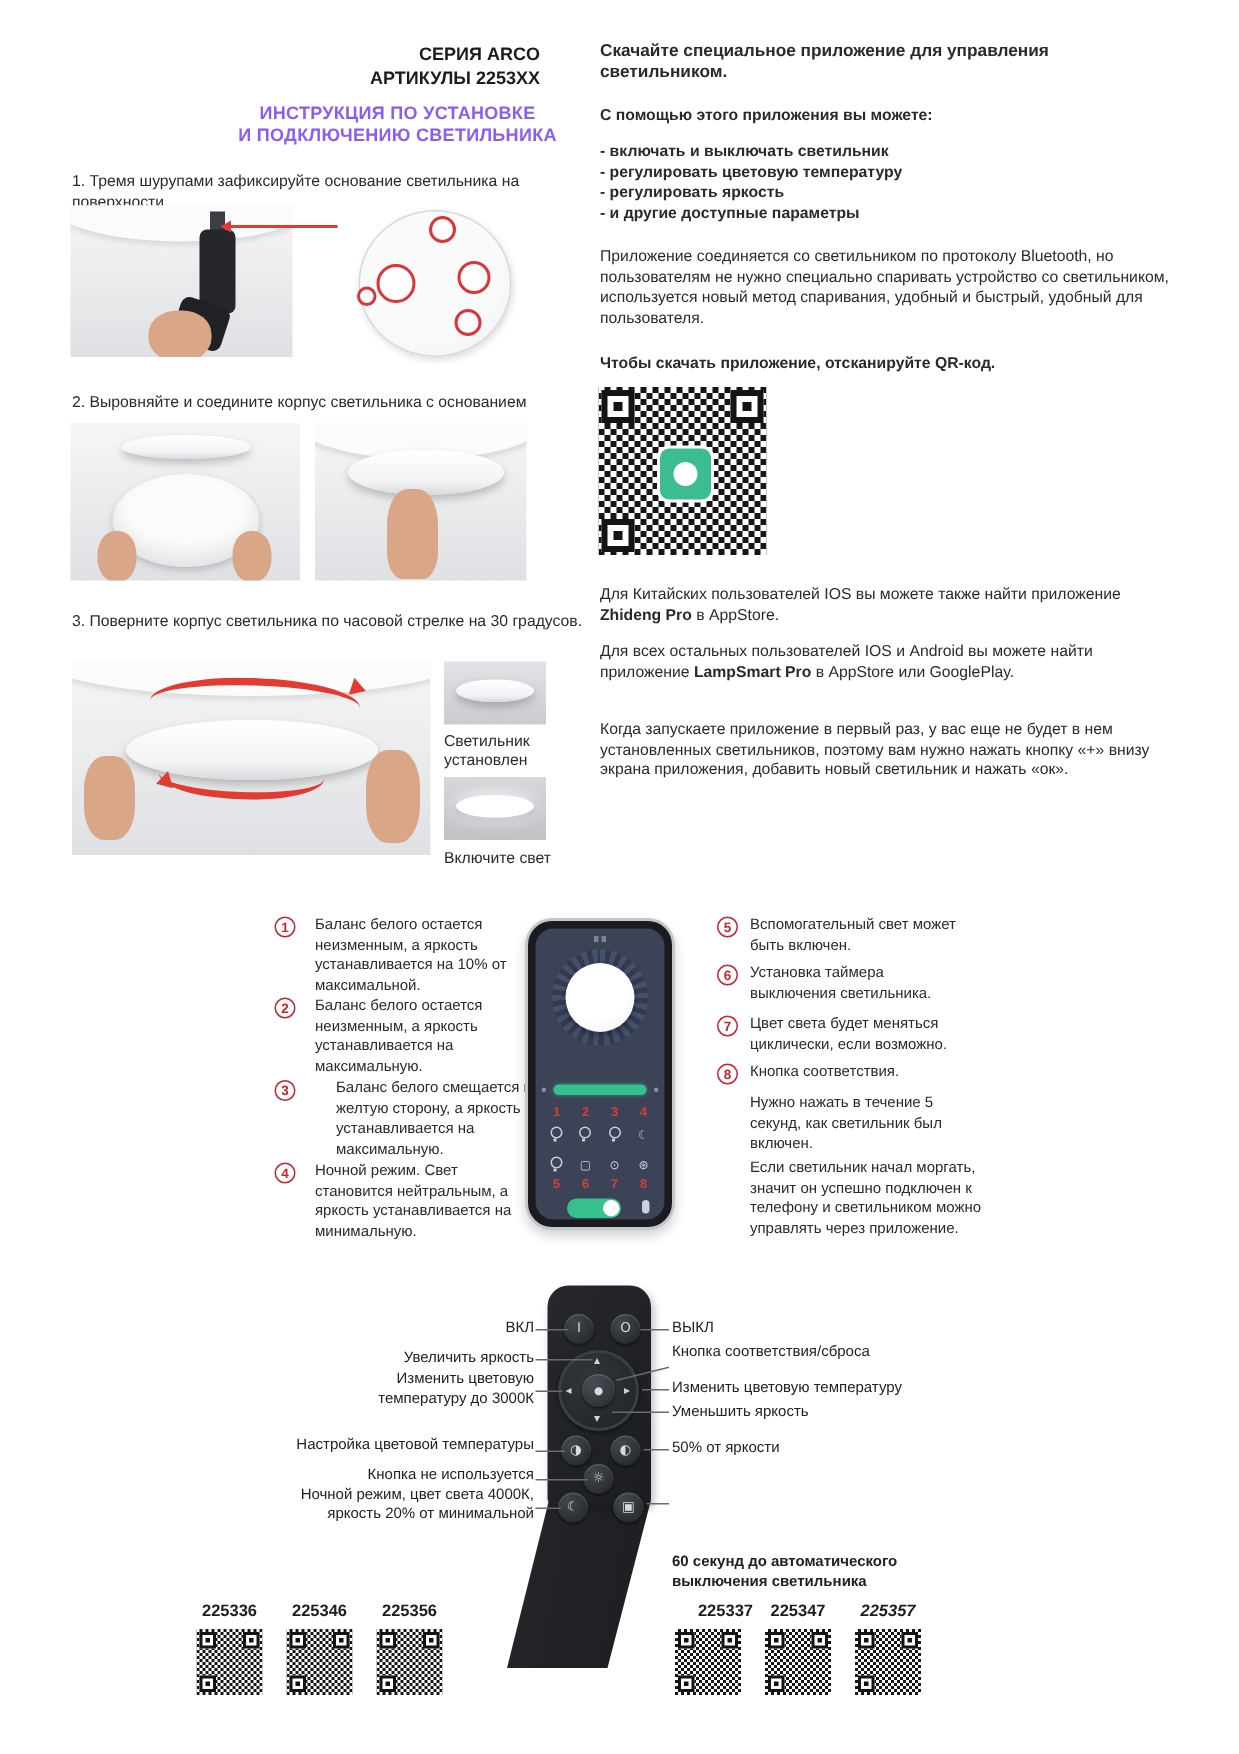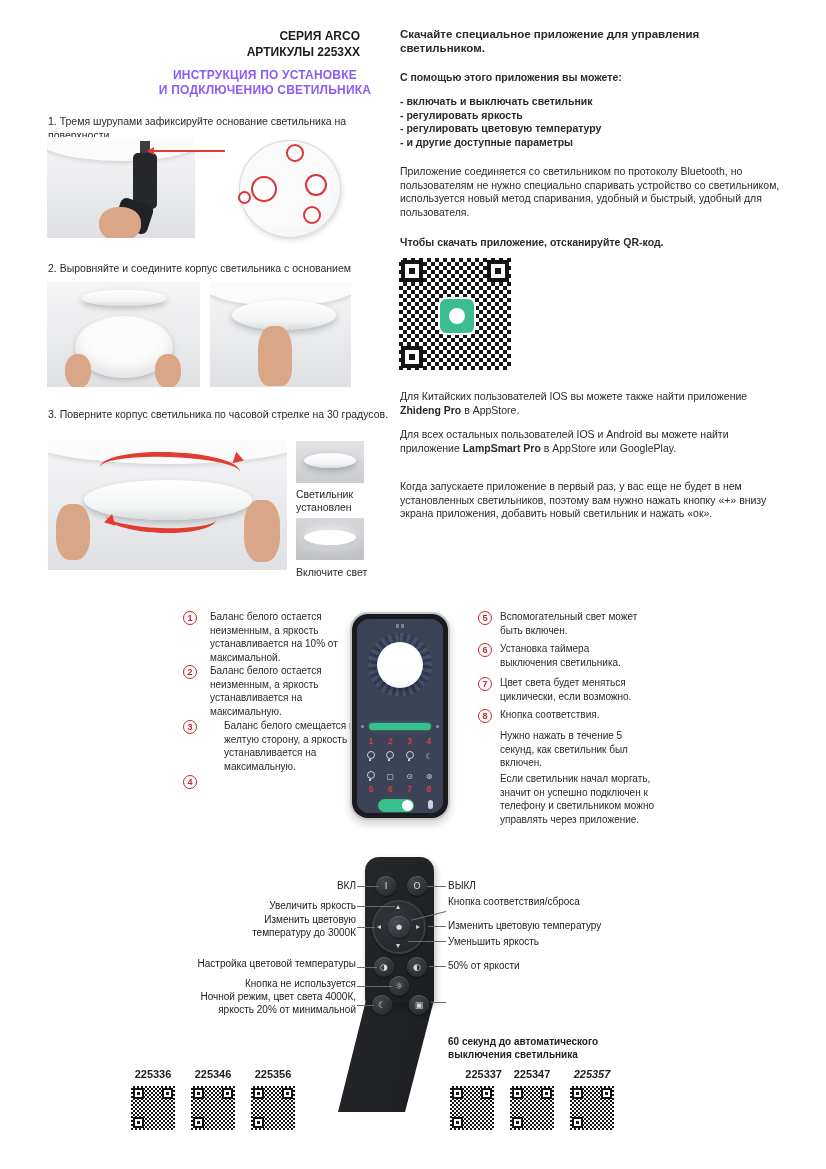--- a/index.html
+++ b/index.html
@@ -112,22 +112,22 @@
   </div>
   <div class="abs hdr-title">
     <div>ИНСТРУКЦИЯ ПО УСТАНОВКЕ</div>
     <div>И ПОДКЛЮЧЕНИЮ СВЕТИЛЬНИКА</div>
   </div>
 
   <div class="abs txt b appcol" style="left:400px;top:28px;font-size:11.5px;">Скачайте специальное приложение для управления светильником.</div>
   <div class="abs txt b appcol" style="left:400px;top:71px;">С помощью этого приложения вы можете:</div>
   <div class="abs appcol" style="left:400px;top:95px;">
     <div class="txt b">- включать и выключать светильник</div>
+    <div class="txt b">- регулировать цветовую температуру</div>
     <div class="txt b">- регулировать яркость</div>
-    <div class="txt b">- регулировать цветовую температуру</div>
     <div class="txt b">- и другие доступные параметры</div>
   </div>
   <div class="abs txt appcol" style="left:400px;top:165px;">Приложение соединяется со светильником по протоколу Bluetooth, но пользователям не нужно специально спаривать устройство со светильником, используется новый метод спаривания, удобный и быстрый, удобный для пользователя.</div>
   <div class="abs txt b appcol" style="left:400px;top:236px;">Чтобы скачать приложение, отсканируйте QR-код.</div>
 
   <div class="abs qr" style="left:399px;top:258px;width:112px;height:112px;">
     <span class="f tl"></span>
     <span class="f tr"></span>
     <span class="f bl"></span>
     <span class="qr-app-icon"></span>
@@ -191,20 +191,21 @@
   </div>
   <div class="abs capt" style="left:296px;top:566px;width:90px;">Включите свет</div>
 
   <span class="cnum" style="left:183px;top:611px;">1</span>
   <div class="itext" style="left:210px;top:610px;width:132px;">Баланс белого остается неизменным, а яркость устанавливается на 10% от максимальной.</div>
   <span class="cnum" style="left:183px;top:665px;">2</span>
   <div class="itext" style="left:210px;top:664px;width:132px;">Баланс белого остается неизменным, а яркость устанавливается на максимальную.</div>
   <span class="cnum" style="left:183px;top:720px;">3</span>
   <div class="itext" style="left:224px;top:719px;width:135px;">Баланс белого смещается в желтую сторону, а яркость устанавливается на максимальную.</div>
   <span class="cnum" style="left:183px;top:775px;">4</span>
+  <div class="itext" style="left:210px;top:774px;width:135px;">Ночной режим. Свет становится нейтральным, а яркость устанавливается на минимальную.</div>
 
   <div class="abs ph-frame">
     <div class="ph-bezel">
       <div class="ph-screen">
         <div class="ph-status">
             <i></i>
             <i></i>
           </div>
         <div class="dial">
             <div class="dial-in"></div>

